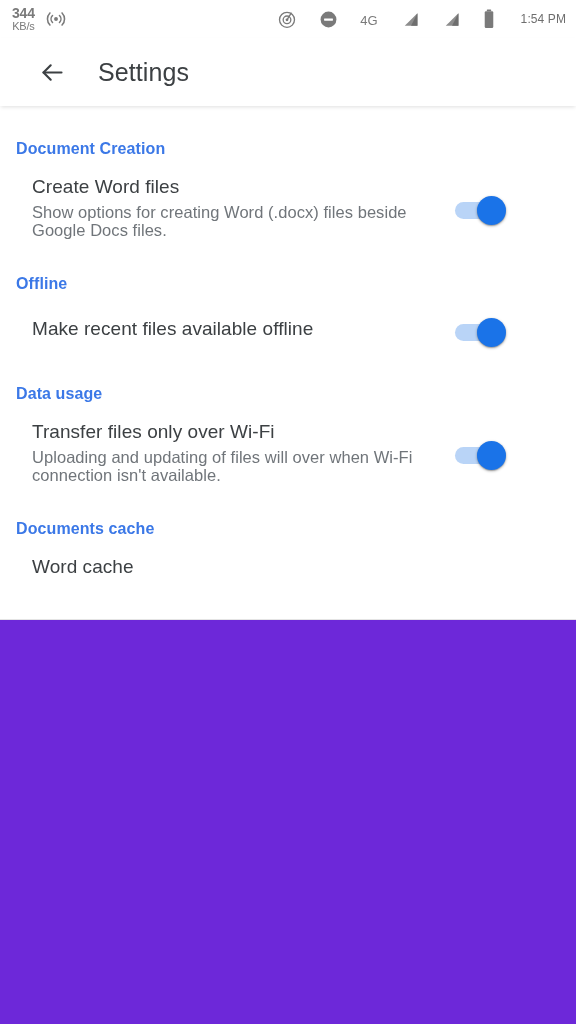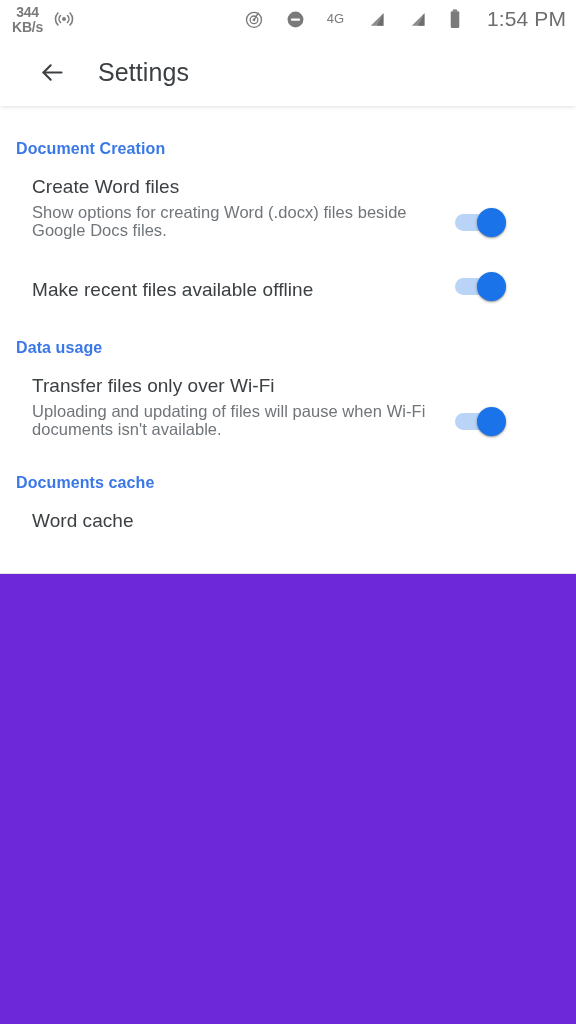--- a/index.html
+++ b/index.html
@@ -47,22 +47,22 @@
     align-items: center;
     line-height: 1;
     color: #7a7a7a;
   }
   .netspeed-value {
     font-size: 14px;
     font-weight: bold;
     letter-spacing: -0.2px;
   }
   .netspeed-unit {
-    font-size: 14px;
-    font-weight: bold;
+    font-size: 11px;
+    font-weight: normal;
     margin-top: 1px;
     letter-spacing: -0.2px;
   }
 
   .status-right {
     display: flex;
     align-items: center;
     gap: 22px;
     color: #7a7a7a;
   }
@@ -72,21 +72,21 @@
   .net-type {
     font-size: 13px;
     font-weight: 500;
     color: #7a7a7a;
     align-self: flex-start;
     margin-top: 4px;
     letter-spacing: 0px;
   }
 
   .clock {
-    font-size: 21px;
+    font-size: 12px;
     color: #6e6e6e;
     margin-left: 3px;
     letter-spacing: 0.1px;
   }
 
   
   .app-bar {
     position: relative;
     height: 68px;
     width: 100%;
@@ -126,21 +126,21 @@
   .section-header {
     font-size: 16px;
     font-weight: bold;
     color: #3b78e7;
     padding: 22px 32px 6px 16px;
     letter-spacing: 0.1px;
   }
 
   .pref-row {
     display: flex;
-    align-items: flex-end;
+    align-items: center;
     padding: 10px 24px 14px 32px;
     min-height: 48px;
     cursor: pointer;
   }
 
   .pref-text {
     flex: 1 1 auto;
     padding-right: 16px;
     max-width: 420px;
   }
@@ -278,35 +278,36 @@
       <div class="pref-text">
         <div class="pref-title">Create Word files</div>
         <div class="pref-summary">Show options for creating Word (.docx) files beside Google Docs files.</div>
       </div>
       <div class="switch">
         <div class="switch-track"></div>
         <div class="switch-thumb"></div>
       </div>
     </div>
 
+    <div class="section-header">Offline</div>
     <div class="pref-row">
       <div class="pref-text">
         <div class="pref-title">Make recent files available offline</div>
       </div>
       <div class="switch">
         <div class="switch-track"></div>
         <div class="switch-thumb"></div>
       </div>
     </div>
 
     <div class="section-header">Data usage</div>
     <div class="pref-row">
       <div class="pref-text">
         <div class="pref-title">Transfer files only over Wi-Fi</div>
-        <div class="pref-summary">Uploading and updating of files will pause when Wi-Fi documents isn't available.</div>
+        <div class="pref-summary">Uploading and updating of files will over when Wi-Fi connection isn't available.</div>
       </div>
       <div class="switch">
         <div class="switch-track"></div>
         <div class="switch-thumb"></div>
       </div>
     </div>
 
     <div class="section-header">Documents cache</div>
     <div class="pref-row">
       <div class="pref-text">

